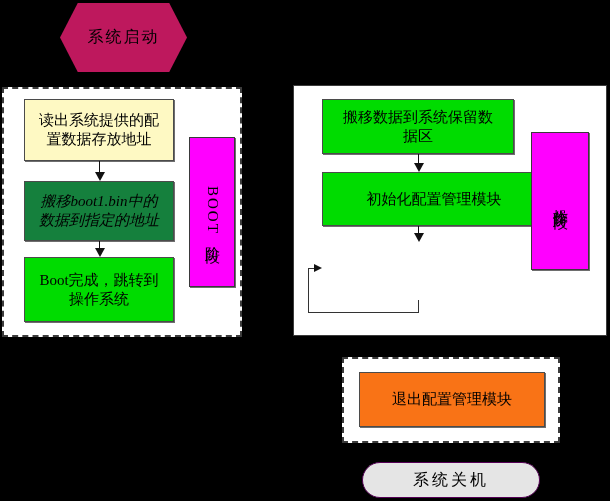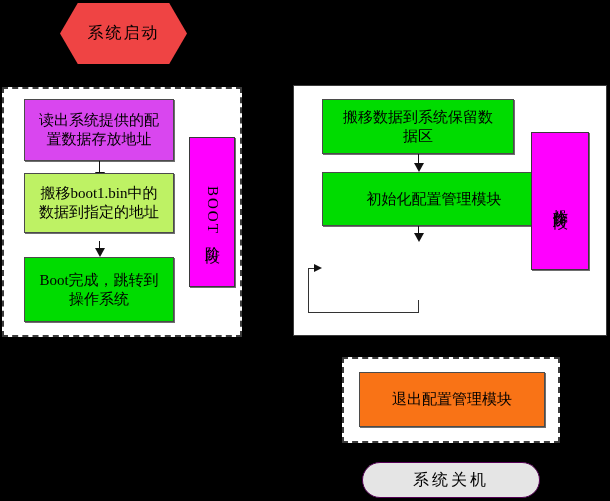--- a/index.html
+++ b/index.html
@@ -55,35 +55,35 @@
   }
   .arrow-right{
     width:0;height:0;
     border-top:4px solid transparent;border-bottom:4px solid transparent;
     border-left:8px solid #111;
   }
 </style>
 </head>
 <body>
 
-<div class="abs hexagon" style="left:60px;top:3px;width:127px;height:61px;background:#ef4444;">
+<div class="abs hexagon" style="left:60px;top:3px;width:127px;height:69px;background:#be185d;">
   <span>系统启动</span>
 </div>
 
 <div class="abs panel dashed" style="left:2px;top:87px;width:240px;height:250px;">
 
-  <div class="abs node" style="left:20px;top:10px;width:150px;height:62px;background:#d946ef;">
+  <div class="abs node" style="left:20px;top:10px;width:150px;height:62px;background:#fef9c3;">
     <span>读出系统提供的配
 置数据存放地址</span>
   </div>
 
   <div class="abs vline" style="left:95px;top:72px;height:12px;"></div>
   <div class="abs arrow-down" style="left:91px;top:83px;"></div>
 
-  <div class="abs node" style="left:20px;top:84px;width:150px;height:60px;background:#bef264;">
+  <div class="abs node" style="left:20px;top:92px;width:150px;height:60px;background:#15803d;font-style:italic;">
     <span>搬移boot1.bin中的
 数据到指定的地址</span>
   </div>
 
   <div class="abs vline" style="left:95px;top:152px;height:8px;"></div>
   <div class="abs arrow-down" style="left:91px;top:159px;"></div>
 
   <div class="abs node" style="left:20px;top:168px;width:150px;height:65px;background:#00dc00;">
     <span>Boot完成，跳转到
 操作系统</span>

